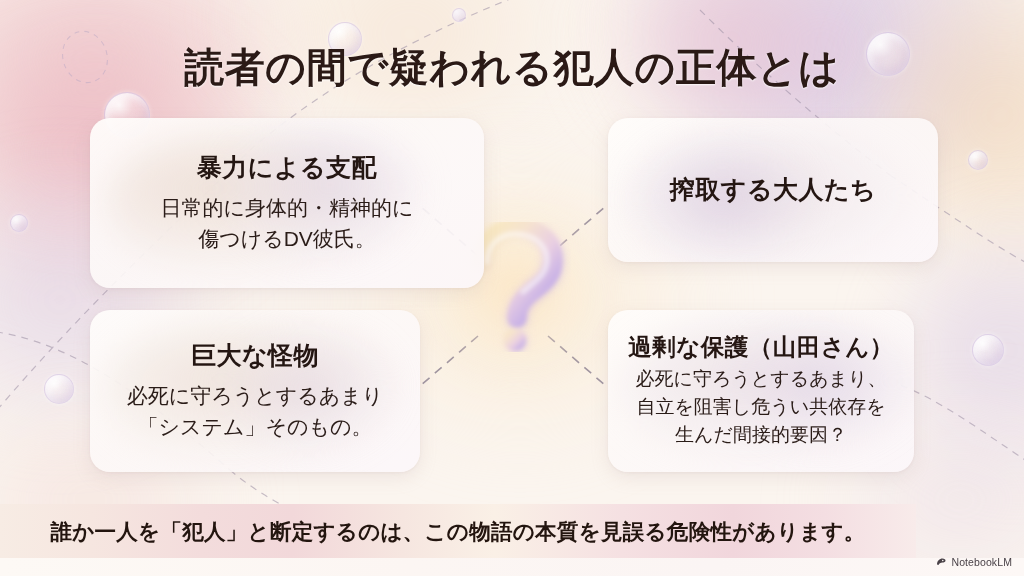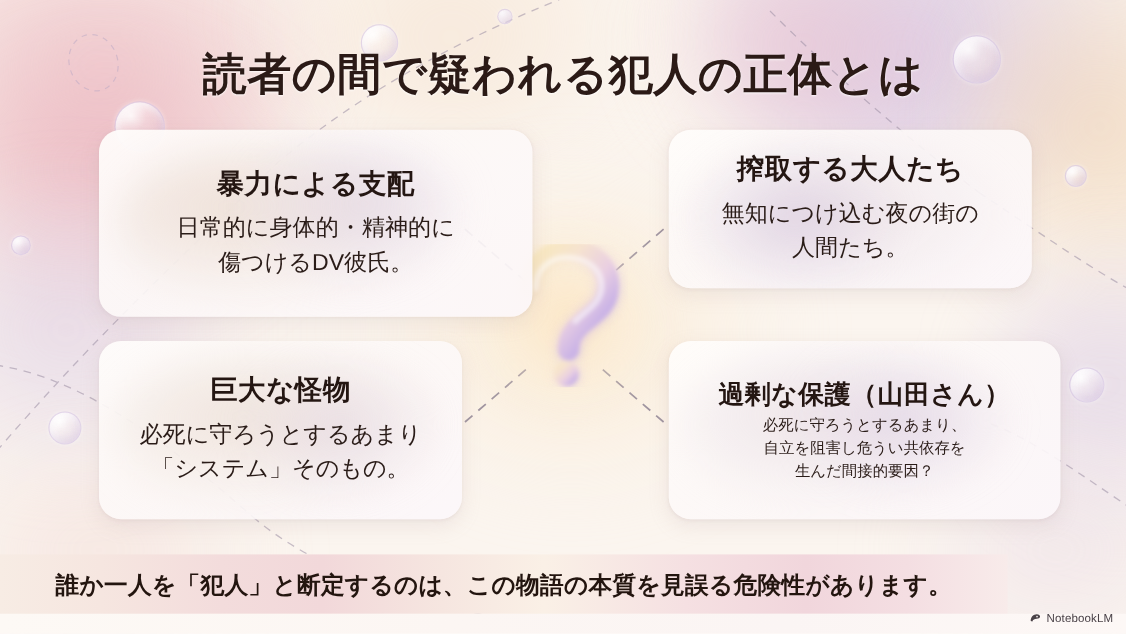--- a/index.html
+++ b/index.html
@@ -118,24 +118,24 @@
     margin-top:9px;
     font-size:21px; font-weight:400;
     color:#2a1c18;
     line-height:1.48;
     text-align:center;
   }
 
   #card-tl{ left:90px;  top:118px; width:394px; height:170px; }
   #card-tr{ left:608px; top:118px; width:330px; height:144px; }
   #card-bl{ left:90px;  top:310px; width:330px; height:162px; }
-  #card-br{ left:608px; top:310px; width:356px; height:162px; }
+  #card-br{ left:608px; top:310px; width:306px; height:162px; }
 
   #card-br .card-head{ font-size:23.5px; }
-  #card-br .card-body{ font-size:14px; margin-top:3px; }
+  #card-br .card-body{ font-size:19px; margin-top:3px;font-family:Liberation Serif, serif; }
 
   
   #qmark{
     position:absolute; left:455px; top:222px; width:116px; height:130px;
     z-index:6; pointer-events:none;
   }
   #qglow{
     position:absolute; left:418px; top:190px; width:192px; height:196px;
     border-radius:50%;
     background:radial-gradient(circle at 50% 50%, rgba(252,228,186,.55) 0%, rgba(253,238,212,.28) 45%, rgba(255,250,242,0) 72%);
@@ -262,24 +262,20 @@
     <div class="card-body">
       <div>日常的に身体的・精神的に</div>
       <div>傷つけるDV彼氏。</div>
     </div>
   </div>
 
   <div class="card" id="card-tr">
     <div class="blob" style="left:10px;top:8px;width:300px;height:150px;background:radial-gradient(ellipse at 45% 45%, rgba(218,204,214,.48) 0%, rgba(234,224,230,.22) 52%, rgba(250,246,248,0) 80%);"></div>
     <div class="blob" style="left:24px;top:16px;width:180px;height:130px;background:radial-gradient(ellipse at 50% 50%, rgba(204,186,218,.42) 0%, rgba(226,214,234,.18) 55%, rgba(248,244,250,0) 80%);"></div>
     <div class="card-head">搾取する大人たち</div>
-    <div class="card-body">
-      <div>無知につけ込む夜の街の</div>
-      <div>人間たち。</div>
-    </div>
   </div>
 
   <div class="card" id="card-bl">
     <div class="blob" style="left:12px;top:6px;width:300px;height:150px;background:radial-gradient(ellipse at 40% 42%, rgba(226,208,196,.52) 0%, rgba(238,226,216,.24) 52%, rgba(250,246,242,0) 80%);"></div>
     <div class="blob" style="left:130px;top:14px;width:180px;height:130px;background:radial-gradient(ellipse at 50% 50%, rgba(210,192,216,.34) 0%, rgba(230,218,232,.16) 55%, rgba(249,245,250,0) 80%);"></div>
     <div class="card-head">巨大な怪物</div>
     <div class="card-body">
       <div>必死に守ろうとするあまり</div>
       <div>「システム」そのもの。</div>
     </div>

